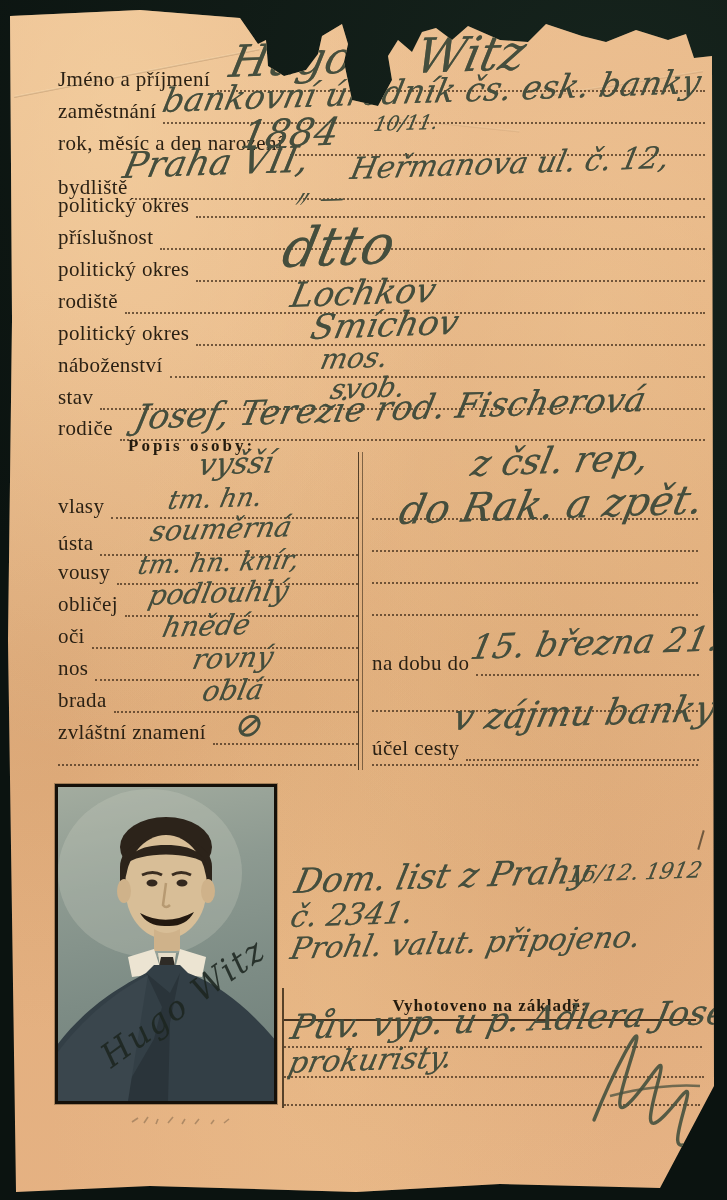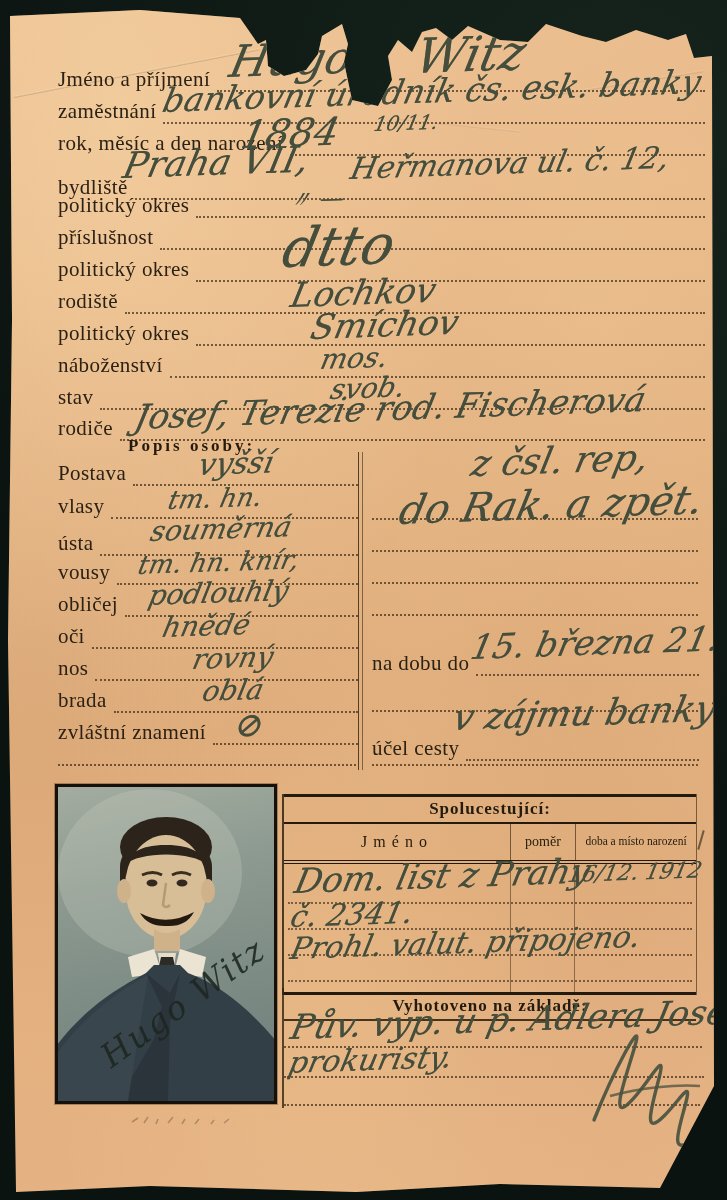--- a/index.html
+++ b/index.html
@@ -116,24 +116,20 @@
         <span class="fline"></span>
       </div>
     <div class="frow" style="top:417px">
         <span class="flabel">rodiče</span>
         <span class="fline"></span>
       </div>
 
     <div class="sechead" style="left:128px;top:436px;">Popis osoby:</div>
     <div class="vdiv"></div>
 
-    <div class="drow" style="top:462px">
-        <span class="flabel">Postava</span>
-        <span class="fline"></span>
-      </div>
     <div class="drow" style="top:495px">
         <span class="flabel">vlasy</span>
         <span class="fline"></span>
       </div>
     <div class="drow" style="top:532px">
         <span class="flabel">ústa</span>
         <span class="fline"></span>
       </div>
     <div class="drow" style="top:561px">
         <span class="flabel">vousy</span>
@@ -232,36 +228,20 @@
         <path d="M88 186 L 104 220 L 96 252 L 60 314 L 110 314 L 112 236 L 122 186 L 112 206 Z" fill="#2a343a"></path>
         <path d="M-4 270 C 30 224 64 202 90 188 L 70 314 L -4 314 Z" fill="#3a464d"></path>
       </svg>
       <div class="photo-sig">Hugo Witz</div>
     </div>
 
     <svg style="position:absolute;left:130px;top:1112px;opacity:.4;" width="130" height="16">
       <path d="M2 10 l6 -4 m6 5 l4 -6 m8 7 l2 -5 m10 4 l5 -6 m9 7 l3 -5 m10 5 l4 -5 m12 5 l3 -4 m10 3 l5 -4" stroke="#5d4c38" stroke-width="1.6" fill="none"></path>
     </svg>
 
-    <div class="ctable">
-      <div class="ctable-title">Spolucestující:</div>
-      <div class="chead">
-        <div class="cell cell-name">Jméno</div>
-        <div class="cell cell-rel">poměr</div>
-        <div class="cell cell-birth">doba a místo narození</div>
-      </div>
-      <div class="cbody">
-        <div class="vline" style="left:226px"></div>
-        <div class="vline" style="left:290px"></div>
-        <div class="hline" style="top:38px"></div>
-        <div class="hline" style="top:64px"></div>
-        <div class="hline" style="top:90px"></div>
-        <div class="hline" style="top:116px"></div>
-      </div>
-    </div>
     <div class="stray" style="left:700px;top:830px;width:2px;height:20px;transform:rotate(16deg);"></div>
 
     <span class="hw" style="left:292px;top:864px;font-size:34px;">Dom. list z Prahy</span>
     <span class="hw" style="left:566px;top:864px;font-size:22px;">16/12. 1912</span>
     <span class="hw" style="left:288px;top:902px;font-size:30px;">č. 2341.</span>
     <span class="hw" style="left:288px;top:934px;font-size:30px;">Prohl. valut. připojeno.</span>
 
     <div class="issued-box">
       <div class="issued-title">Vyhotoveno na základě:</div>
     </div>

